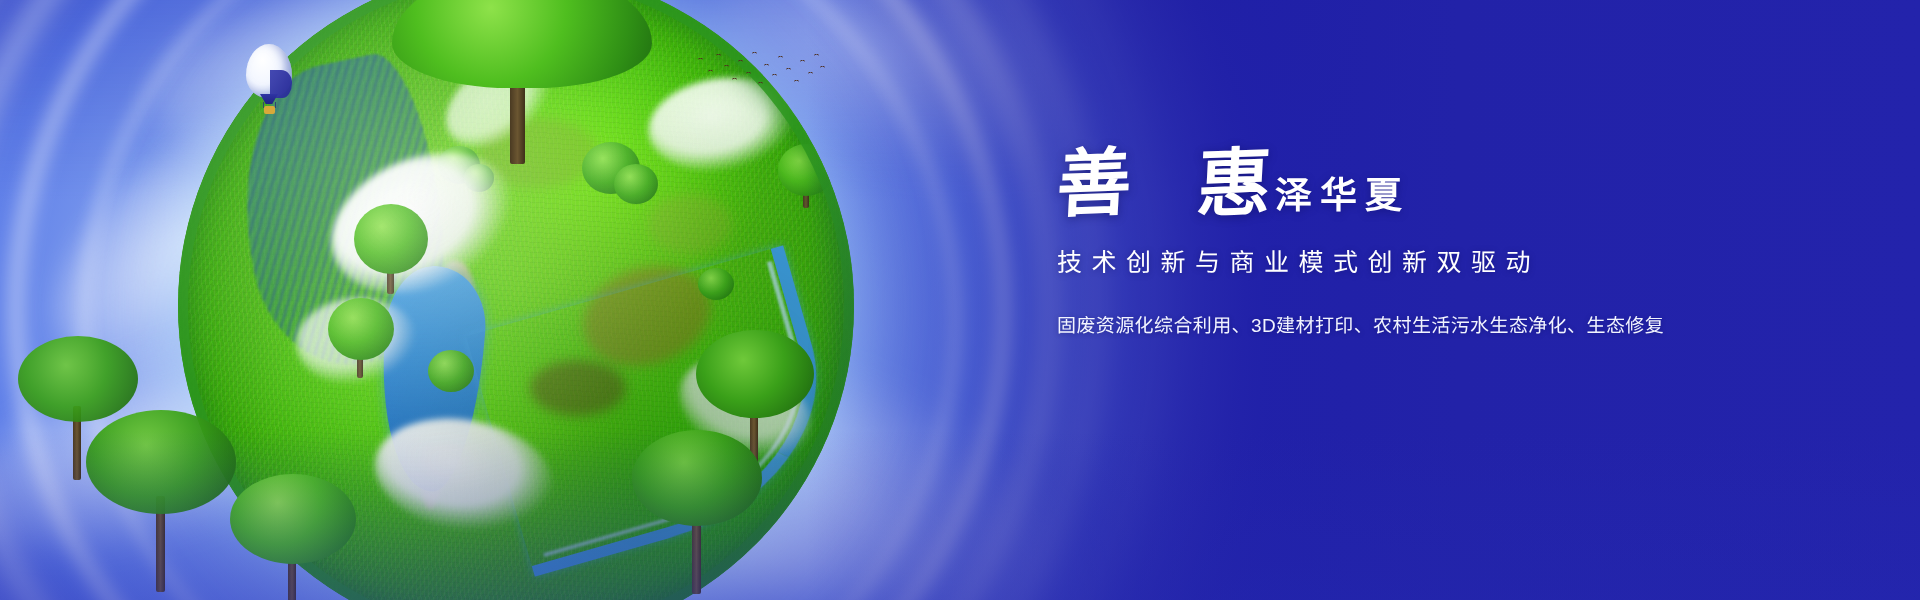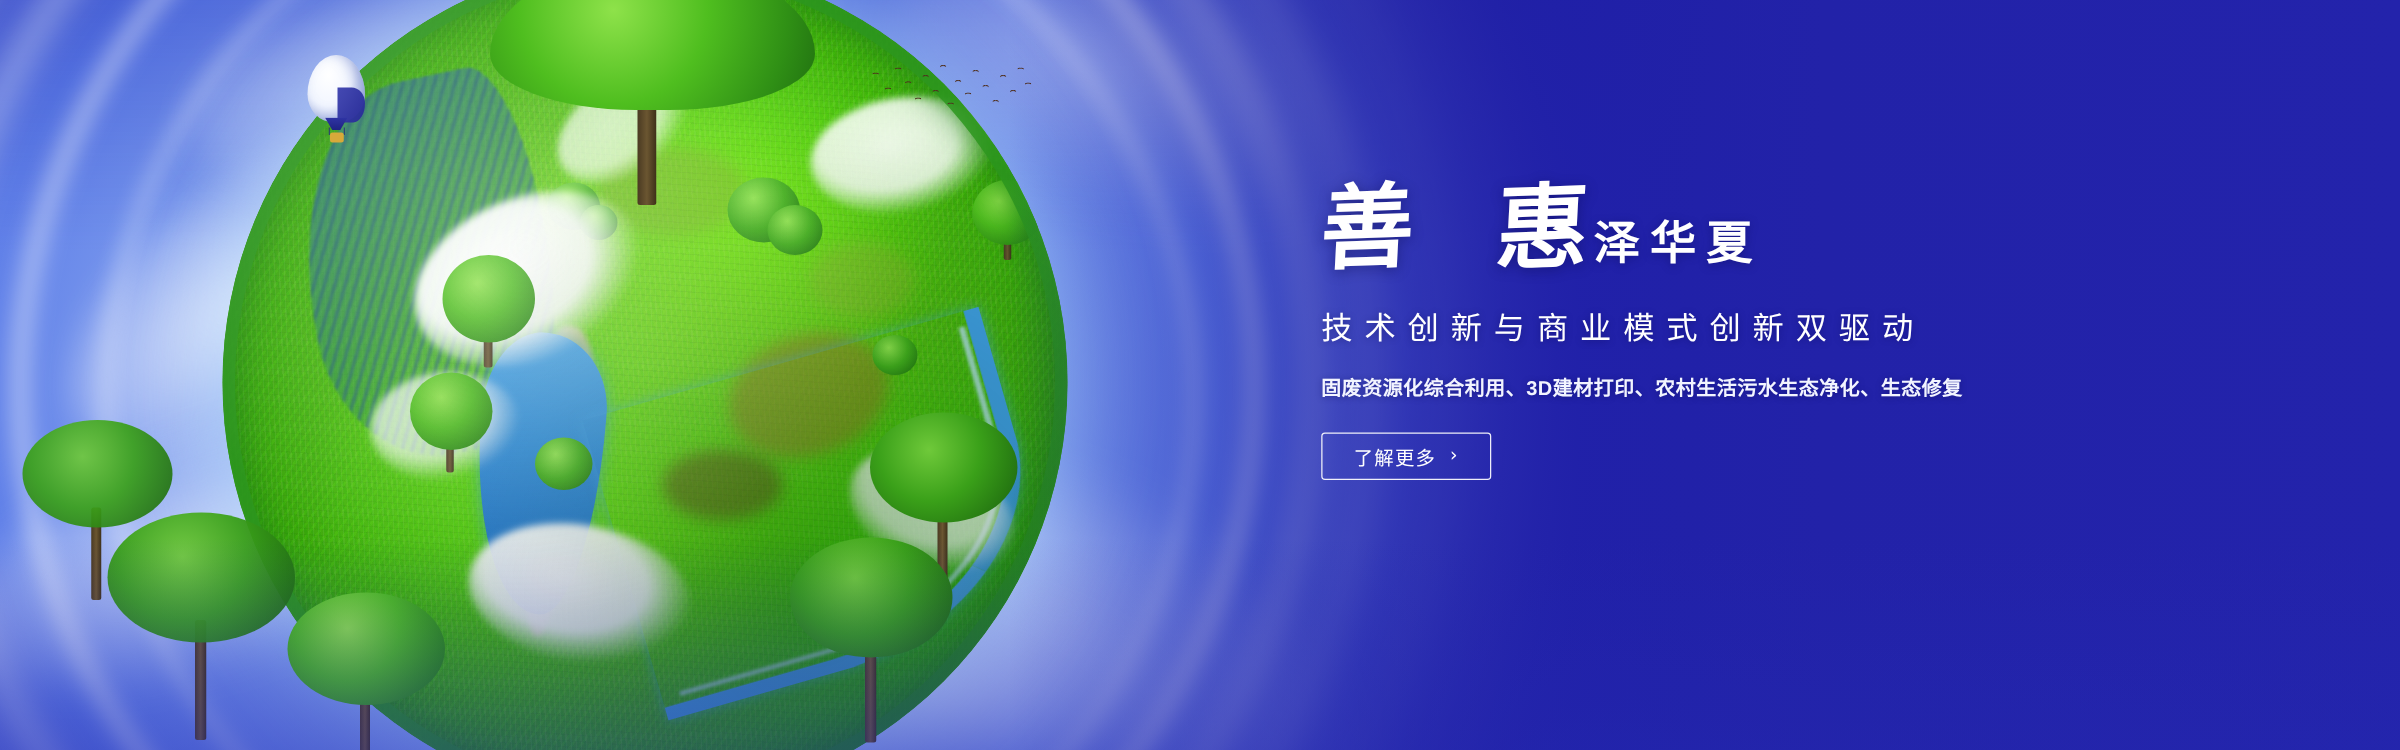--- a/index.html
+++ b/index.html
@@ -322,27 +322,26 @@
   .subtitle{
     margin-top:22px;
     font-size:25px;
     letter-spacing:9.5px;
     font-weight:400;
     color:#ffffff;
     white-space:nowrap;
     text-shadow:0 1px 6px rgba(10,10,80,.4);
   }
   .desc{
-    margin-top:19px;
-    font-size:16px;
+    margin-top:32px;
+    font-size:19px;
     letter-spacing:.4px;
     color:#f2f4ff;
     white-space:nowrap;
     text-shadow:0 1px 5px rgba(10,10,80,.4);
-    font-weight:bold;
   }
   .cta{
     margin-top:25px;
     display:inline-flex;align-items:center;justify-content:center;
     gap:11px;
     width:136px;height:38px;
     border:1.6px solid rgba(255,255,255,.92);
     border-radius:3px;
     background:transparent;
     color:#ffffff;
@@ -495,20 +494,16 @@
       <span class="hl-big">善</span>
       <span class="hl-gap"></span>
       <span class="hl-big">惠</span>
       <span class="hl-small">泽华夏</span>
     </div>
 
     <div class="subtitle">技术创新与商业模式创新双驱动</div>
 
     <div class="desc">固废资源化综合利用、3D建材打印、农村生活污水生态净化、生态修复</div>
 
-    <button class="cta">
-      <span>了解更多</span>
-      <span class="chev">›</span>
-    </button>
 
   </div>
 
 </div>
 
 </body></html>

